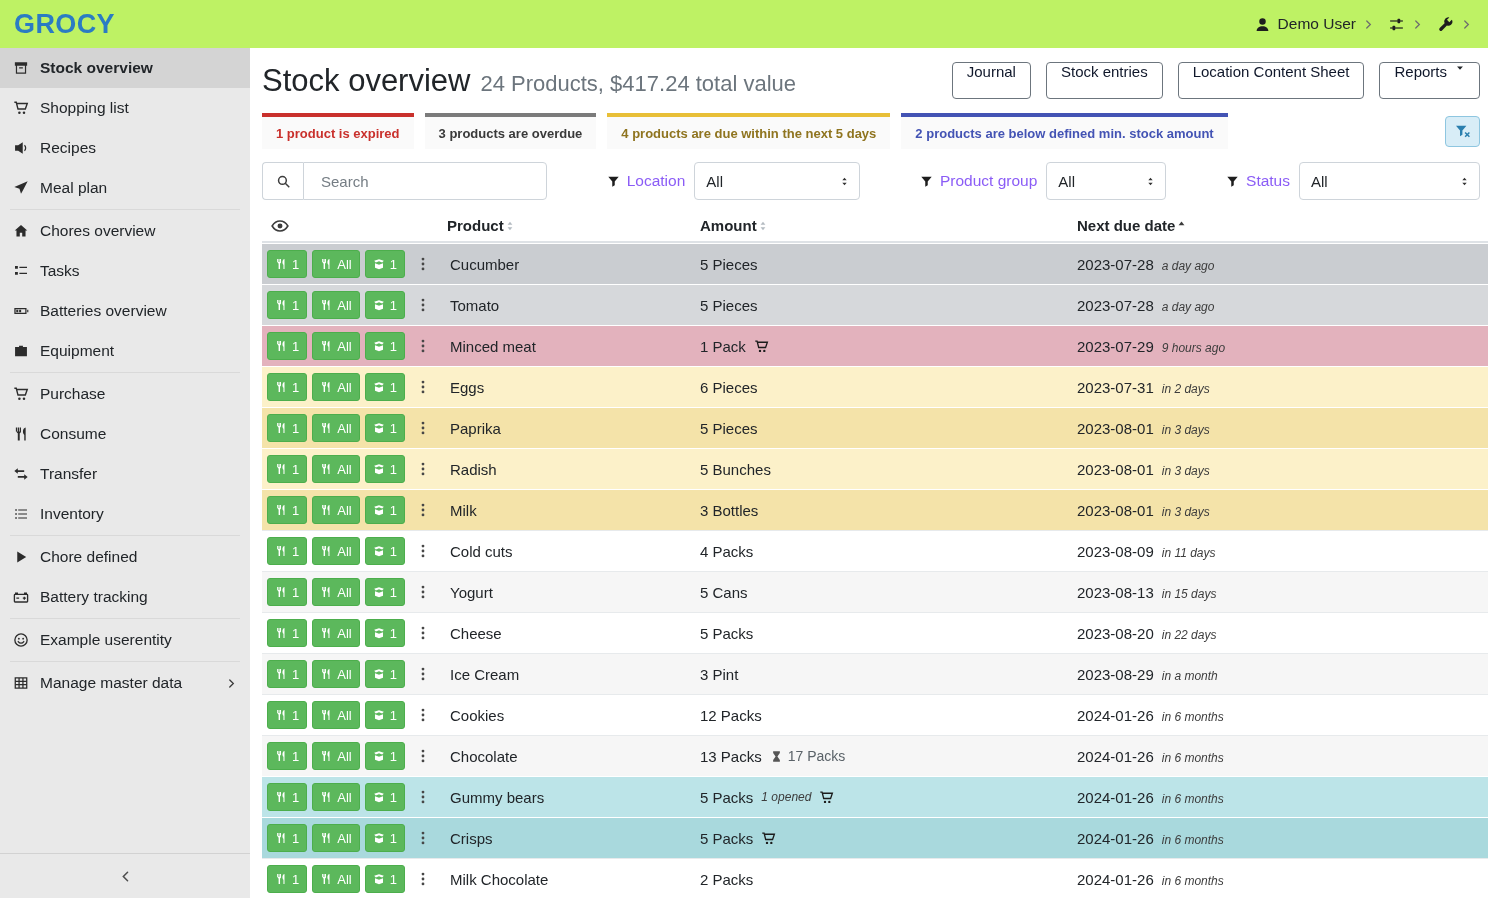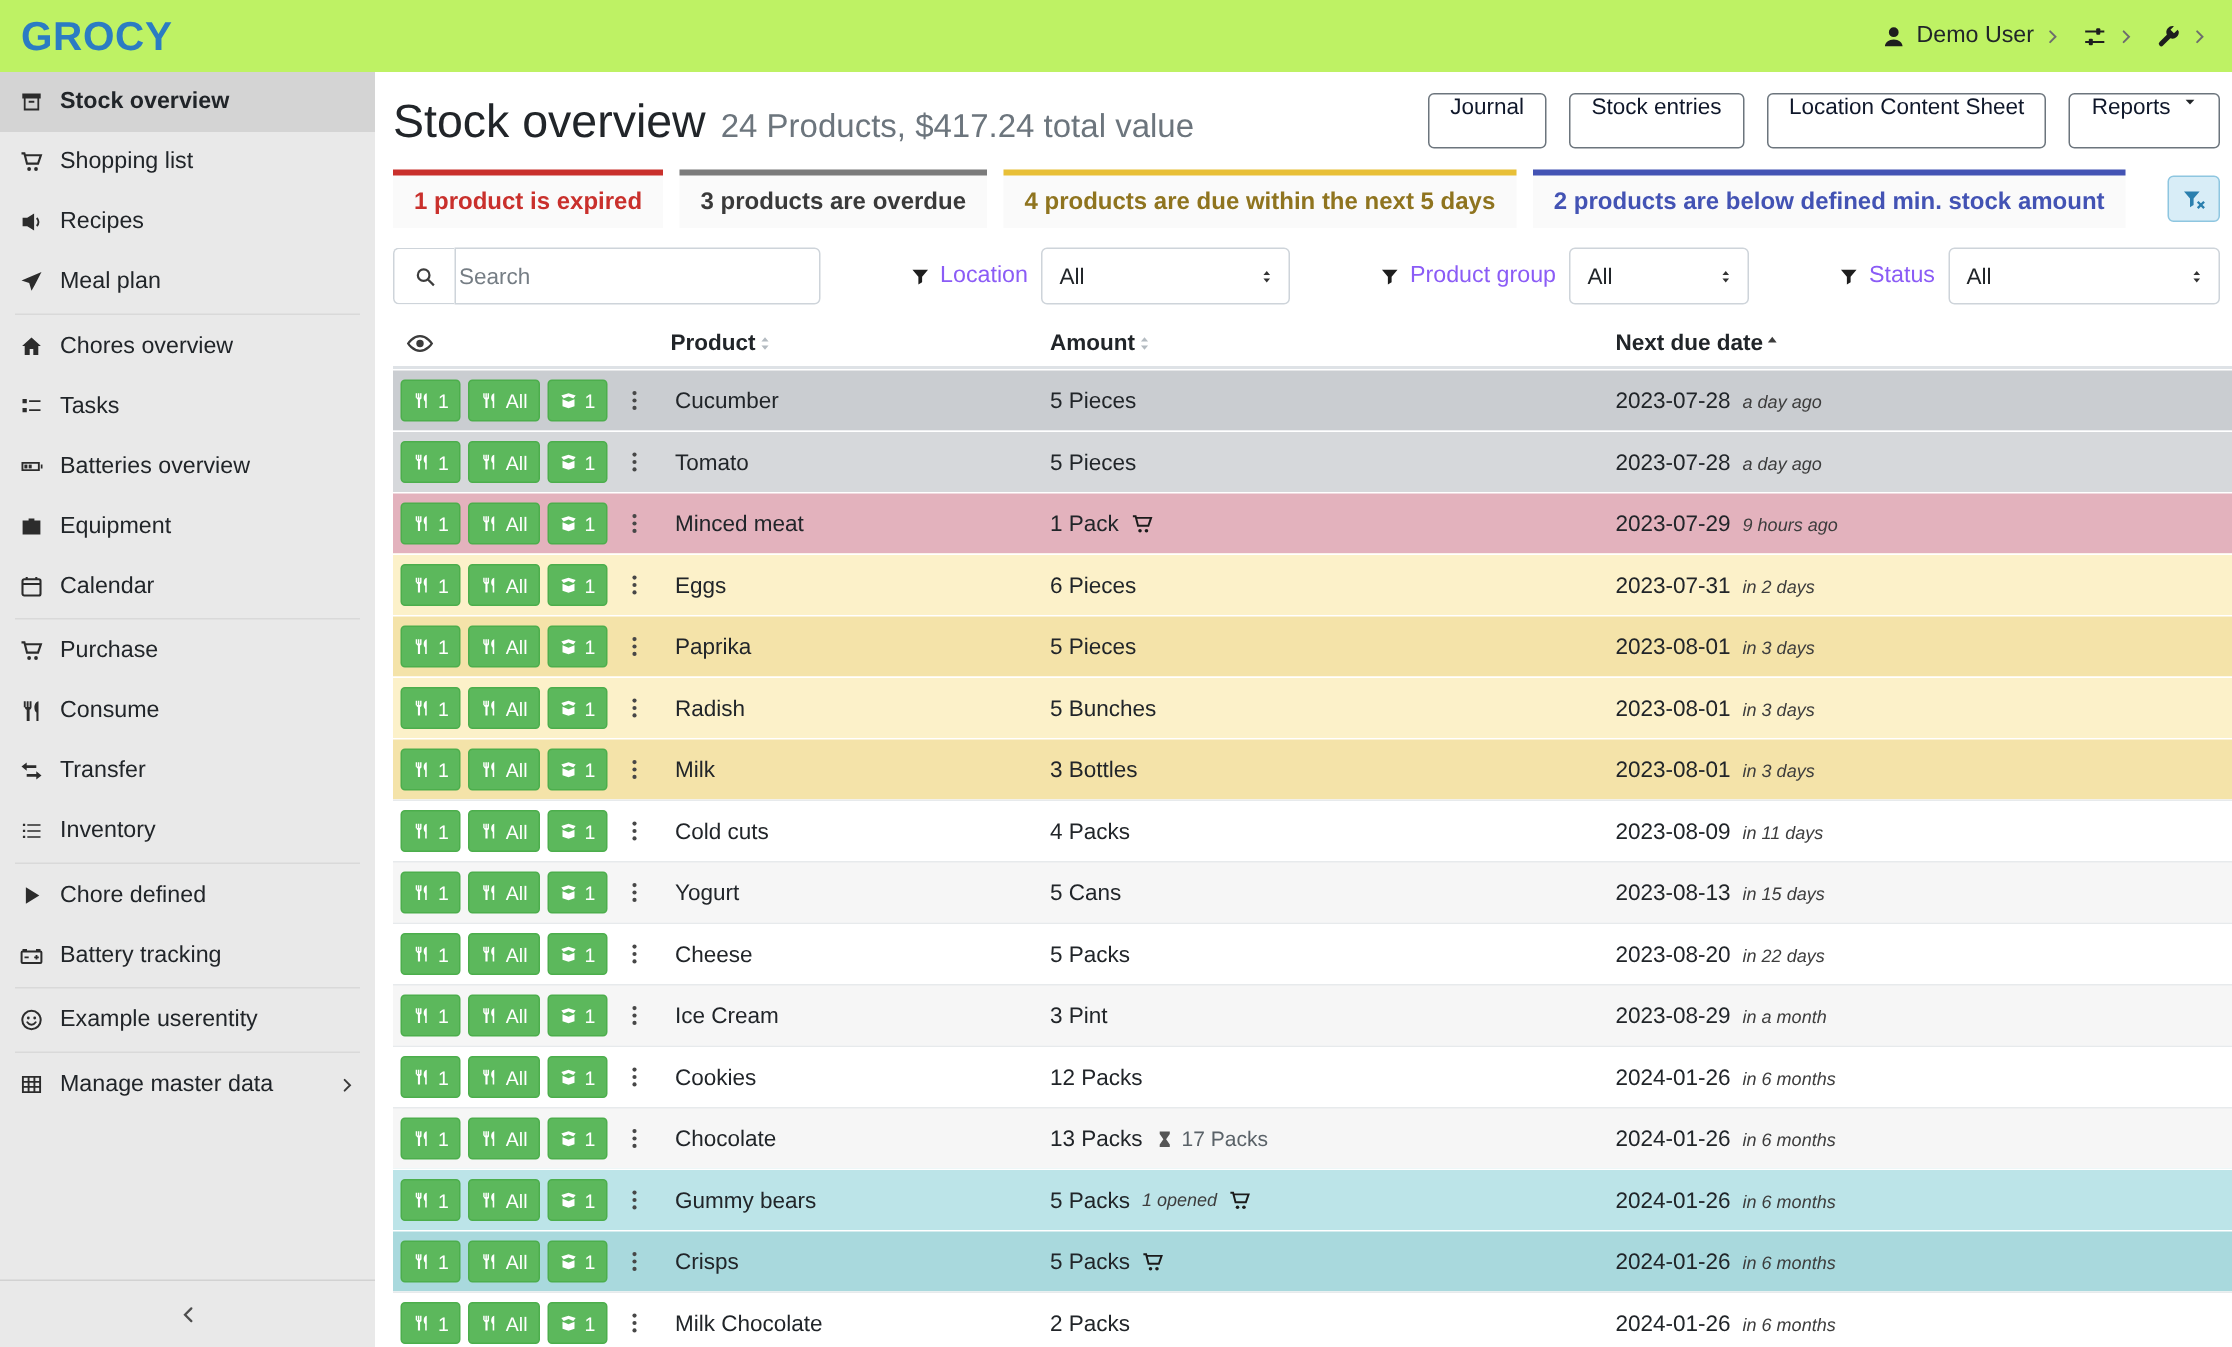--- a/index.html
+++ b/index.html
@@ -36,34 +36,34 @@
   .title-row{display:flex;justify-content:space-between;align-items:center;height:47px;padding-right:8px}
   .title-wrap{display:flex;align-items:baseline;gap:10px}
   h1{font-size:31px;font-weight:500;color:#212529}
   .subtitle{font-size:22px;color:#6c757d}
   .toolbar{display:flex;gap:15px}
   .btn-outline{height:37px;padding:0 14px;background:#fff;border:1px solid #6c757d;border-radius:4px;font-size:15px;color:#0f172a;display:inline-flex;align-items:flex-start;gap:8px;cursor:pointer;white-space:nowrap}
   .ic-caret{width:10px;height:10px;color:#212529}
 
   
   .banner-row{display:flex;gap:11px;margin-top:9px;align-items:stretch;padding-right:8px}
-  .banner{padding:9px 14px 8px;background:#fafafa;border-top:4px solid #be185d;font-size:16px;font-weight:700;cursor:pointer;white-space:nowrap;display:flex;align-items:center}
+  .banner{padding:9px 14px 8px;background:#fafafa;border-top:4px solid #be185d;font-size:13px;font-weight:700;cursor:pointer;white-space:nowrap;display:flex;align-items:center}
   .banner-expired{border-top-color:var(--c-expired,#c9302c);color:var(--c-expired,#c9302c)}
   .banner-overdue{border-top-color:#7b7b7b;color:#3a3a3a}
   .banner-due{border-top-color:var(--c-due,#e8bf37);color:#8f741f}
   .banner-belowmin{border-top-color:var(--c-belowmin,#4353b4);color:var(--c-belowmin,#4353b4)}
   .filter-clear{margin-left:auto;align-self:center;width:35px;height:31px;background:#d8edf7;border:1px solid #8ec6e0;border-radius:4px;display:flex;align-items:center;justify-content:center;color:#2a7fae;cursor:pointer}
   .ic-clear{width:16px;height:16px}
 
   
   .filter-row{display:flex;align-items:center;margin-top:13px;padding-right:8px;justify-content:space-between}
   .search-group{display:flex}
   .search-prepend{width:41px;height:38px;border:1px solid #ced4da;border-right:none;border-radius:4px 0 0 4px;display:flex;align-items:center;justify-content:center;background:#fff;color:#3d3d3d}
   .ic-search{width:15px;height:15px}
-  .search-input{width:244px;height:38px;border:1px solid #ced4da;border-radius:0 4px 4px 0;padding:0 2px;font-size:15px;color:#212529;outline:none}
+  .search-input{width:244px;height:38px;border:1px solid #ced4da;border-radius:0 4px 4px 0;padding:0 17px;font-size:15px;color:#212529;outline:none}
   .search-input::placeholder{color:#757d84}
   .filter-group{display:flex;align-items:center;gap:9px}
   .filter-label{display:flex;align-items:center;gap:7px;font-size:15.5px;color:#8b5cf6}
   .ic-funnel{width:13px;height:13px;color:#1e1e1e}
   .select{height:38px;border:1px solid #ced4da;border-radius:4px;background:#fff;display:flex;align-items:center;justify-content:space-between;padding:0 9px 0 11px;font-size:15px;cursor:pointer}
   .sel-location{width:166px}
   .sel-product-group{width:120px}
   .sel-status{width:181px}
   .ic-updown{width:11px;height:11px;color:#333}
 
@@ -298,26 +298,20 @@
           <svg class="ic ic-side">
             <use href="#i-battery" xlink:href="#i-battery"></use>
           </svg>
           <span class="side-label">Batteries overview</span>
         </div>
         <div class="side-item">
           <svg class="ic ic-side">
             <use href="#i-toolbox" xlink:href="#i-toolbox"></use>
           </svg>
           <span class="side-label">Equipment</span>
-        </div>
-        <div class="side-item">
-          <svg class="ic ic-side">
-            <use href="#i-calendar" xlink:href="#i-calendar"></use>
-          </svg>
-          <span class="side-label">Calendar</span>
         </div>
         <div class="side-div"></div>
         <div class="side-item">
           <svg class="ic ic-side">
             <use href="#i-cart" xlink:href="#i-cart"></use>
           </svg>
           <span class="side-label">Purchase</span>
         </div>
         <div class="side-item">
           <svg class="ic ic-side">

